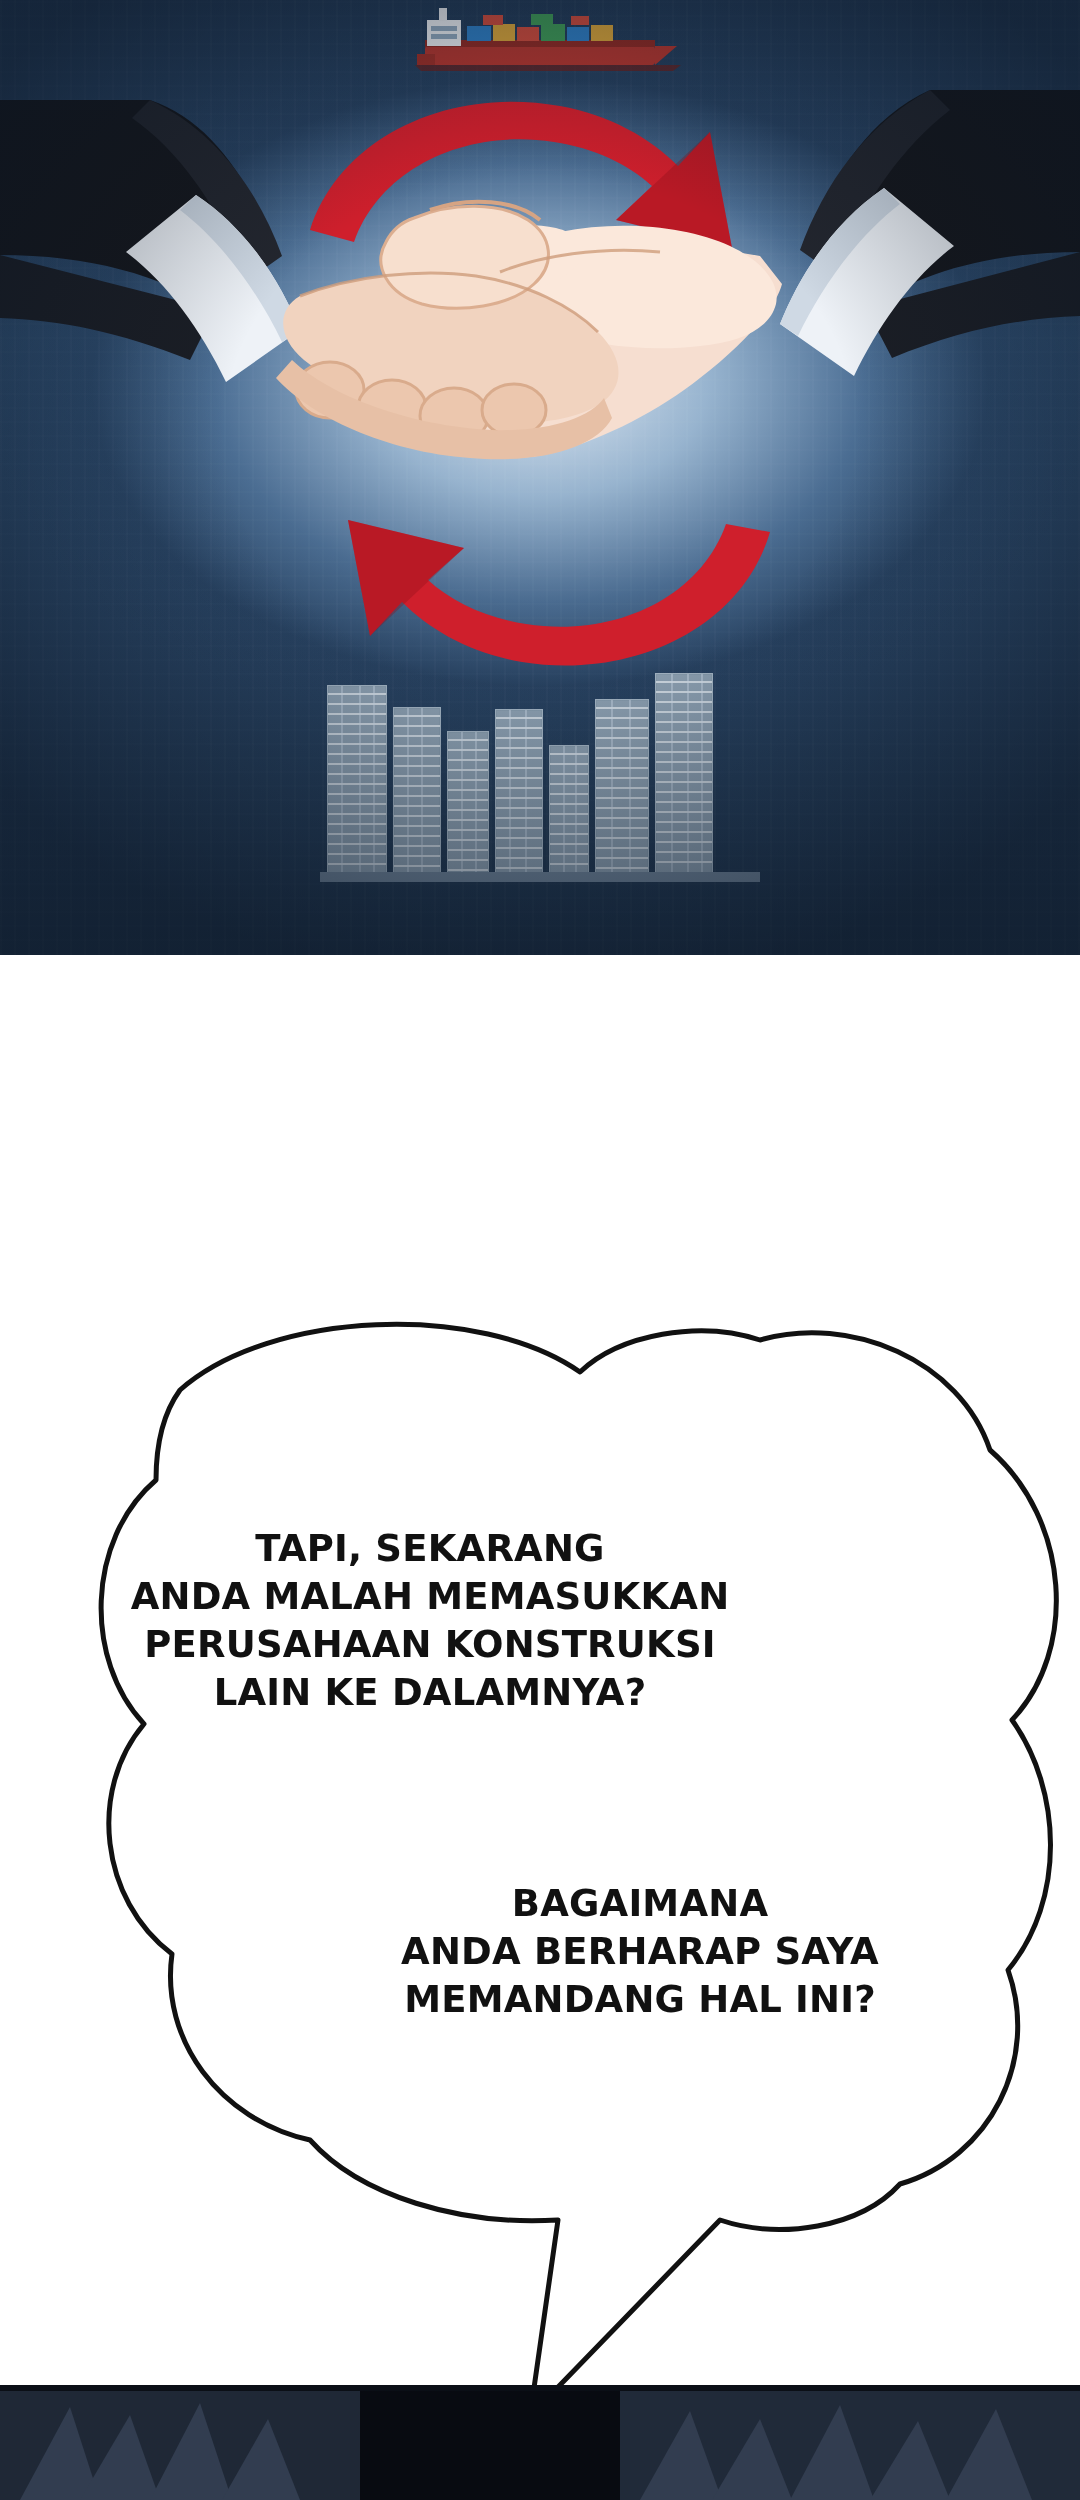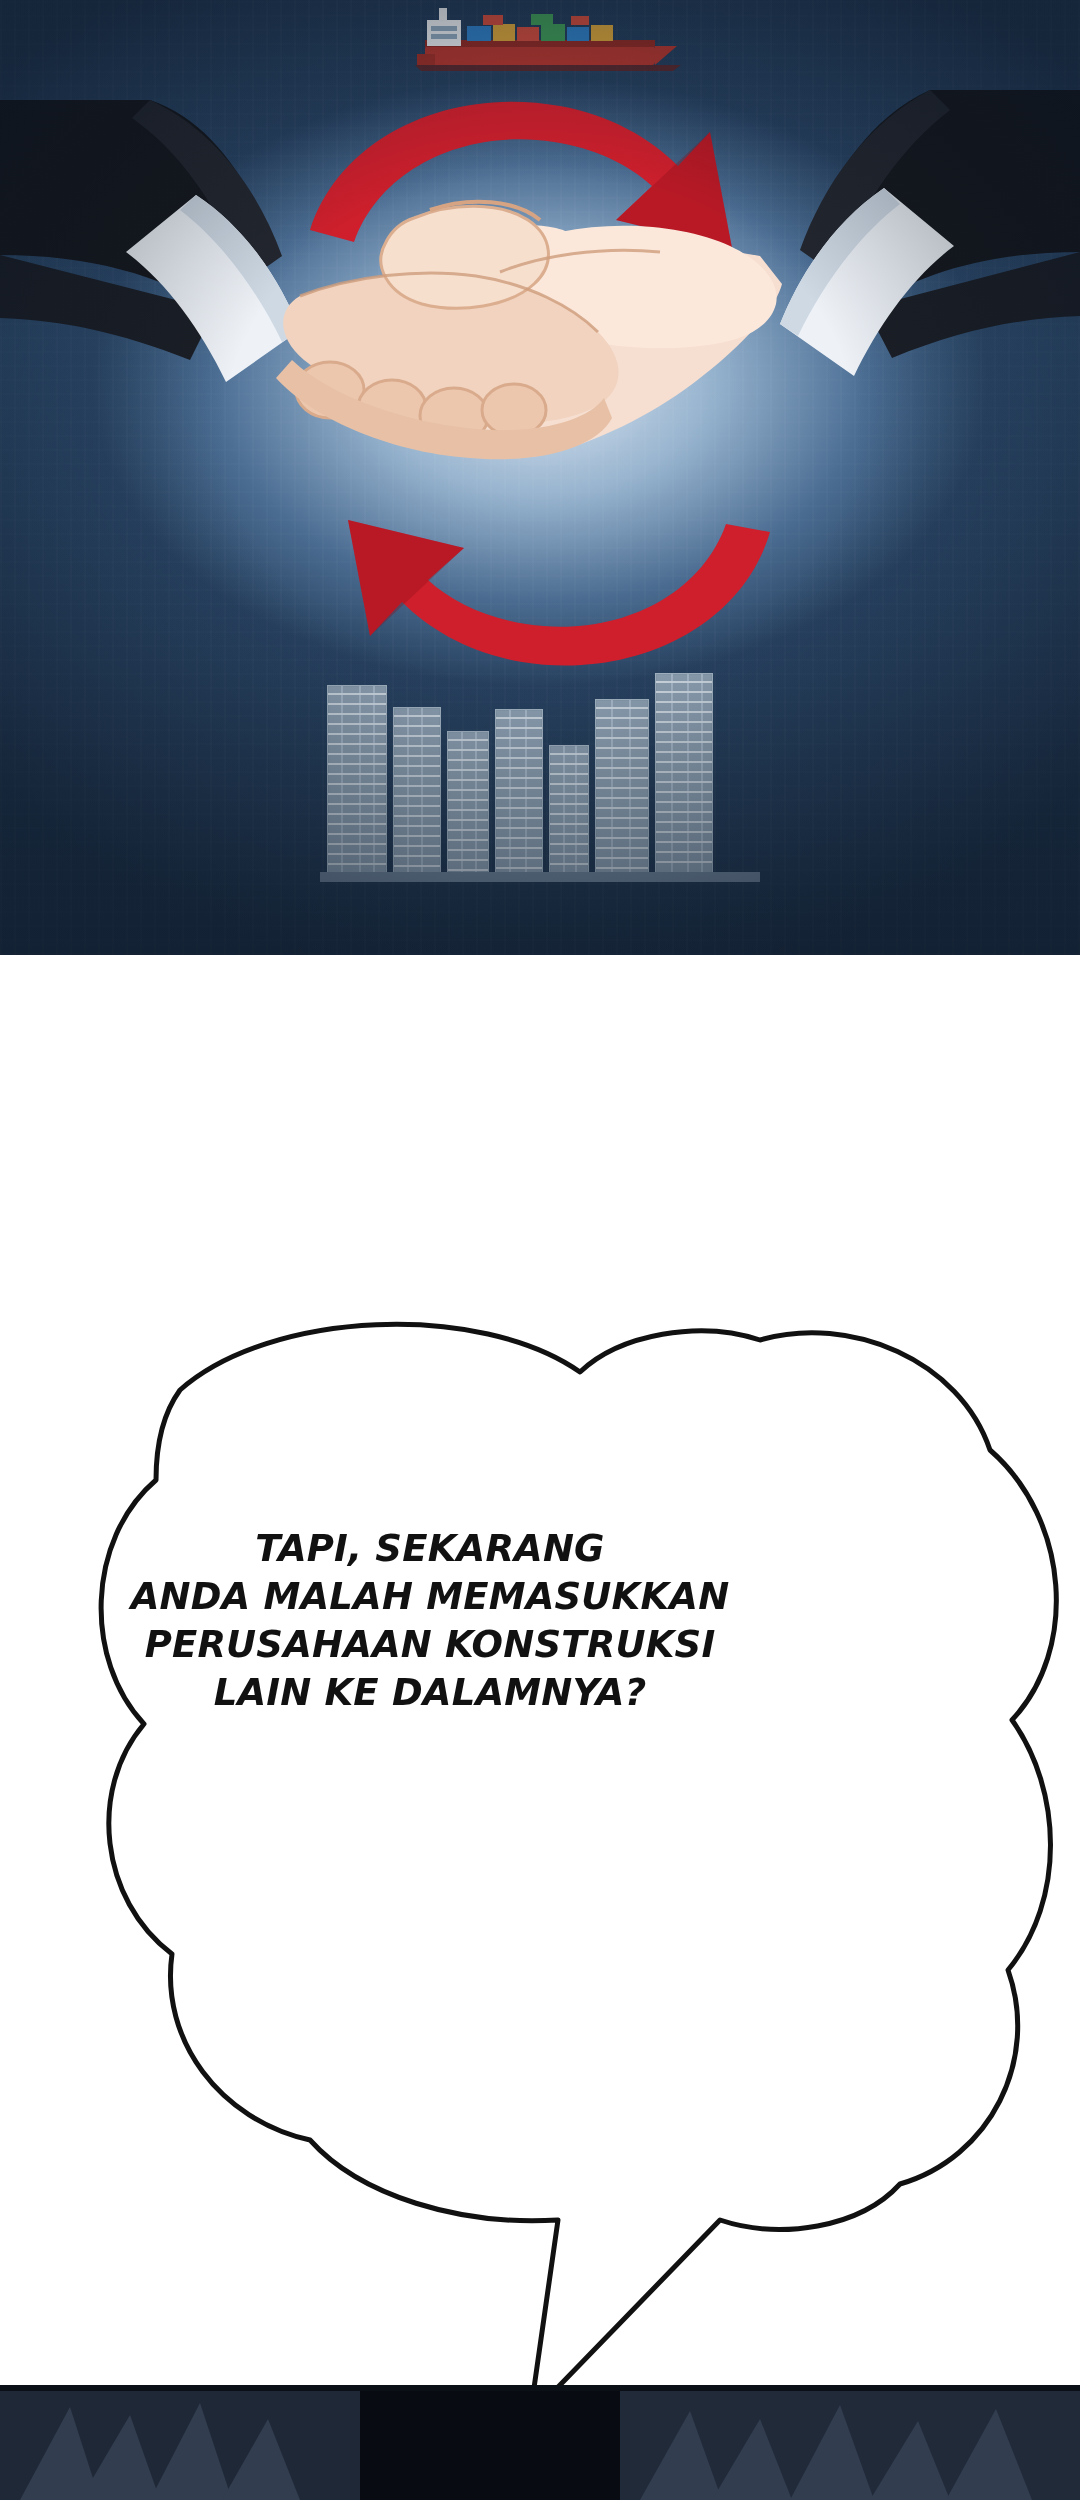--- a/index.html
+++ b/index.html
@@ -135,21 +135,20 @@
     font-size: 37px;
     line-height: 1.30;
     letter-spacing: 0.2px;
     white-space: pre-line;
   }
   .balloon-text.line-1 {
     left: 40px;
     top: 205px;
     width: 660px;
     text-align: center;
-    font-style: italic;
   }
   .balloon-text.line-2 {
     left: 260px;
     top: 560px;
     width: 640px;
     text-align: center;
   }
 
   
   .panel-bottom {
@@ -349,20 +348,23 @@
              C 160 800, 100 720, 112 634
              C 40 580, 28 470, 84 404
              C 24 340, 26 220, 96 160
              C 96 122, 104 92, 120 70 Z" fill="#ffffff" stroke="#111111" stroke-width="5" stroke-linejoin="round"></path>
   </svg>
 
   <div class="balloon-text line-1">TAPI, SEKARANG
 ANDA MALAH MEMASUKKAN
 PERUSAHAAN KONSTRUKSI
 LAIN KE DALAMNYA?</div>
+  <div class="balloon-text line-2">BAGAIMANA
+ANDA BERHARAP SAYA
+MEMANDANG HAL INI?</div>
 </div>
 
 <div class="panel-bottom">
   <svg width="1080" height="115" viewBox="0 0 1080 115">
     <rect x="0" y="0" width="1080" height="115" fill="#0b0f16"></rect>
     <rect x="0" y="6" width="360" height="109" fill="#1f2836"></rect>
     <rect x="620" y="6" width="460" height="109" fill="#202a39"></rect>
     <g fill="#323d50">
       <path d="M20 115 L70 22 L100 115 Z"></path>
       <path d="M80 115 L130 30 L160 115 Z"></path>

